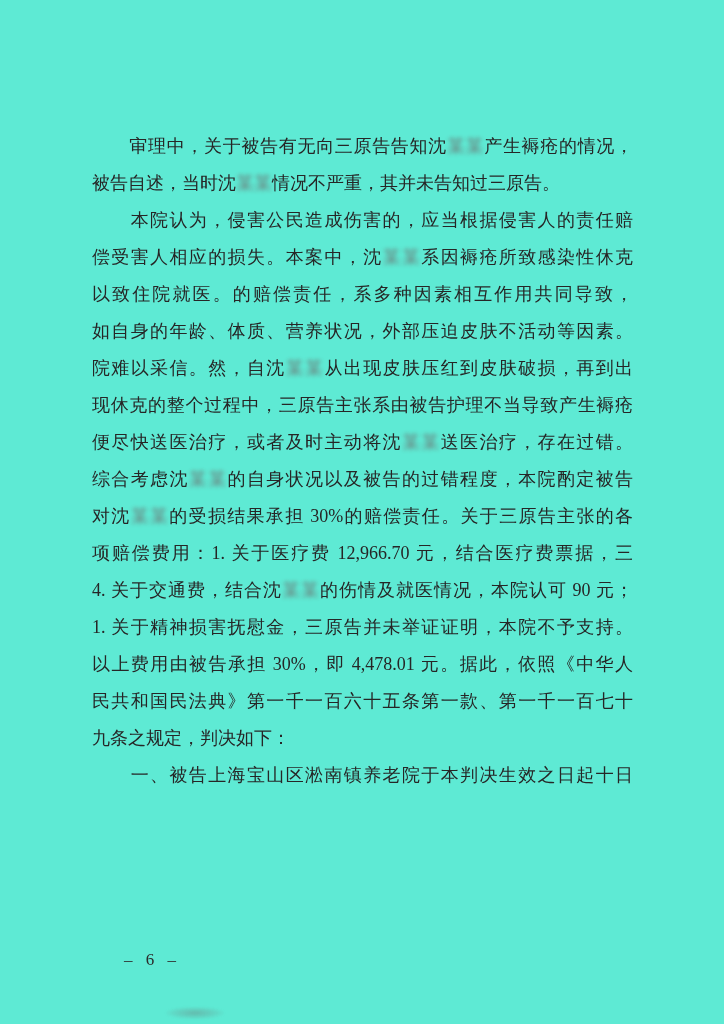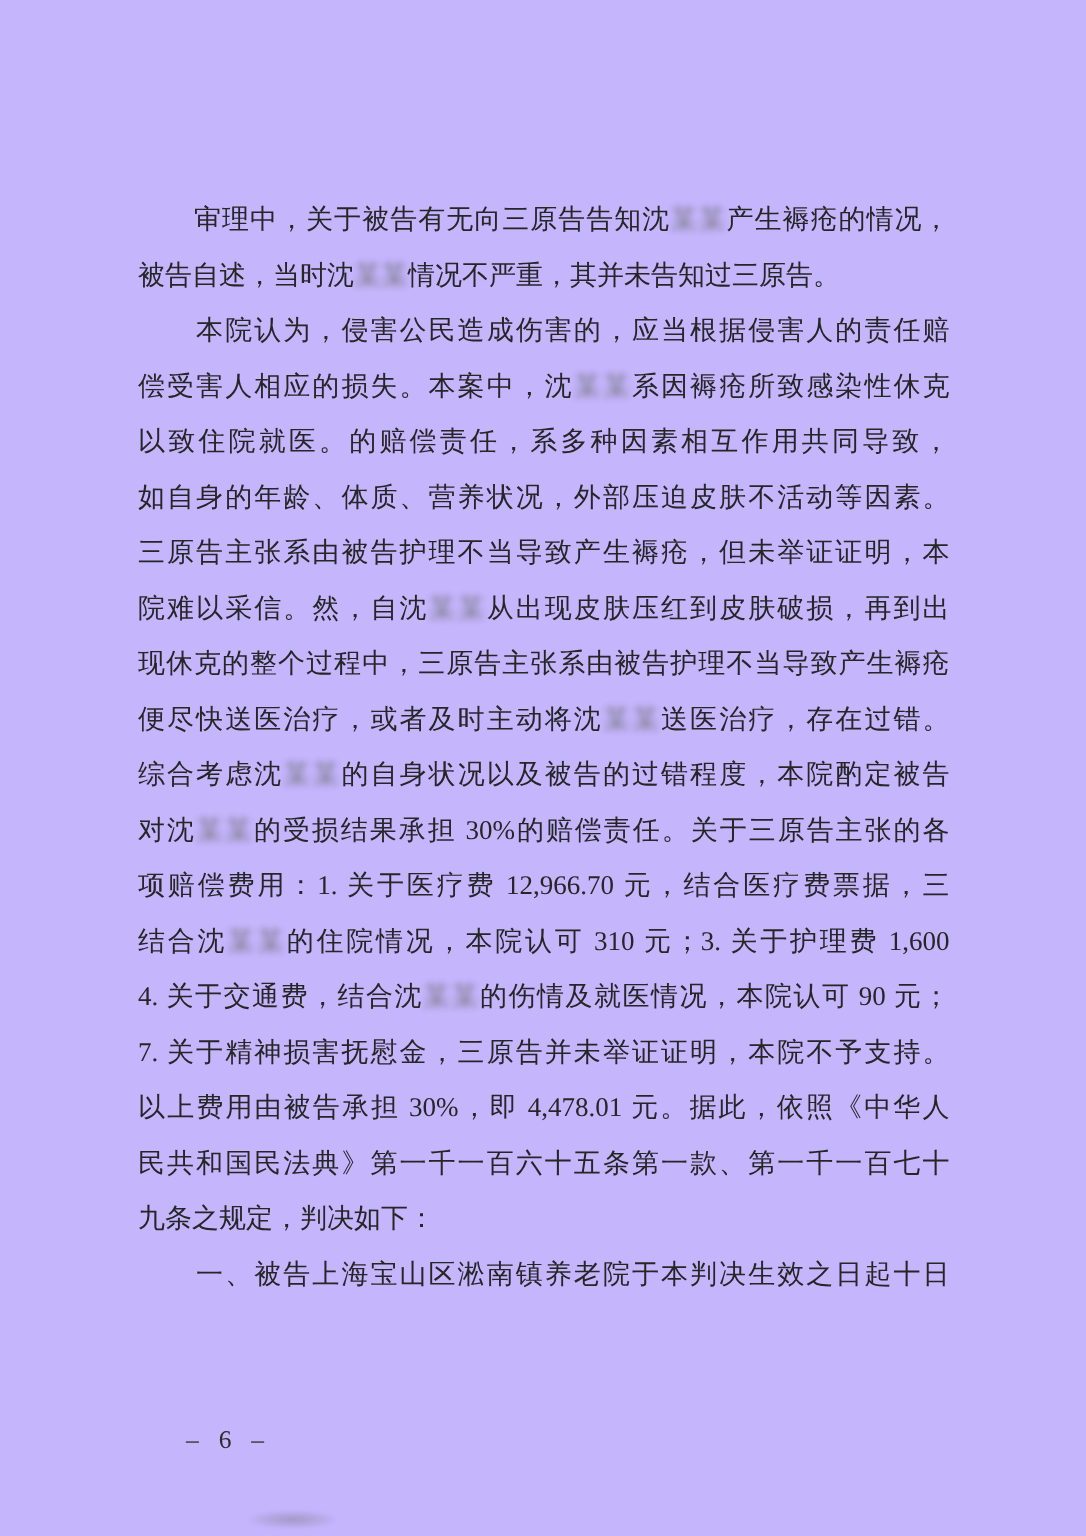--- a/index.html
+++ b/index.html
@@ -10,21 +10,21 @@
   body {
     width: 724px;
     height: 1024px;
     position: relative;
     overflow: hidden;
     font-family: "Liberation Serif", "DejaVu Serif", serif;
   }
   .page {
     position: absolute;
     inset: 0;
-    background: #c4b5fd;
+    background: #5eead4;
   }
   .text-body {
     position: absolute;
     left: 92px;
     top: 128px;
     width: 541px;
     color: #262626;
     font-size: 18px;
   }
   .line {
@@ -65,30 +65,28 @@
 <body>
 
 <div class="page">
   <div class="text-body" id="doc-body">
       <div class="line"><span>　　审理中，关于被告有无向三原告告知沈</span><span class="redacted">某某</span><span>产生褥疮的情况，</span></div>
       <div class="line left"><span>被告自述，当时沈</span><span class="redacted">某某</span><span>情况不严重，其并未告知过三原告。</span></div>
       <div class="line"><span>　　本院认为，侵害公民造成伤害的，应当根据侵害人的责任赔</span></div>
       <div class="line"><span>偿受害人相应的损失。本案中，沈</span><span class="redacted">某某</span><span>系因褥疮所致感染性休克</span></div>
       <div class="line"><span>以致住院就医。的赔偿责任，系多种因素相互作用共同导致，</span></div>
       <div class="line"><span>如自身的年龄、体质、营养状况，外部压迫皮肤不活动等因素。</span></div>
-      <div class="line"><span>三原告主张系由被告护理不当导致产生褥疮，但未举证证明，本</span></div>
       <div class="line"><span>院难以采信。然，自沈</span><span class="redacted">某某</span><span>从出现皮肤压红到皮肤破损，再到出</span></div>
       <div class="line"><span>现休克的整个过程中，三原告主张系由被告护理不当导致产生褥疮</span></div>
       <div class="line"><span>便尽快送医治疗，或者及时主动将沈</span><span class="redacted">某某</span><span>送医治疗，存在过错。</span></div>
       <div class="line"><span>综合考虑沈</span><span class="redacted">某某</span><span>的自身状况以及被告的过错程度，本院酌定被告</span></div>
       <div class="line"><span>对沈</span><span class="redacted">某某</span><span>的受损结果承担 30%的赔偿责任。关于三原告主张的各</span></div>
       <div class="line"><span>项赔偿费用：1. 关于医疗费 12,966.70 元，结合医疗费票据，三</span></div>
-      <div class="line"><span>结合沈</span><span class="redacted">某某</span><span>的住院情况，本院认可 310 元；3. 关于护理费 1,600</span></div>
       <div class="line"><span>4. 关于交通费，结合沈</span><span class="redacted">某某</span><span>的伤情及就医情况，本院认可 90 元；</span></div>
-      <div class="line"><span>7. 关于精神损害抚慰金，三原告并未举证证明，本院不予支持。</span></div>
+      <div class="line"><span>1. 关于精神损害抚慰金，三原告并未举证证明，本院不予支持。</span></div>
       <div class="line"><span>以上费用由被告承担 30%，即 4,478.01 元。据此，依照《中华人</span></div>
       <div class="line"><span>民共和国民法典》第一千一百六十五条第一款、第一千一百七十</span></div>
       <div class="line left"><span>九条之规定，判决如下：</span></div>
       <div class="line"><span>　　一、被告上海宝山区淞南镇养老院于本判决生效之日起十日</span></div>
     </div>
   <div class="page-number">– 6 –</div>
   <div class="smudge"></div>
 </div>
 
 </body></html>

